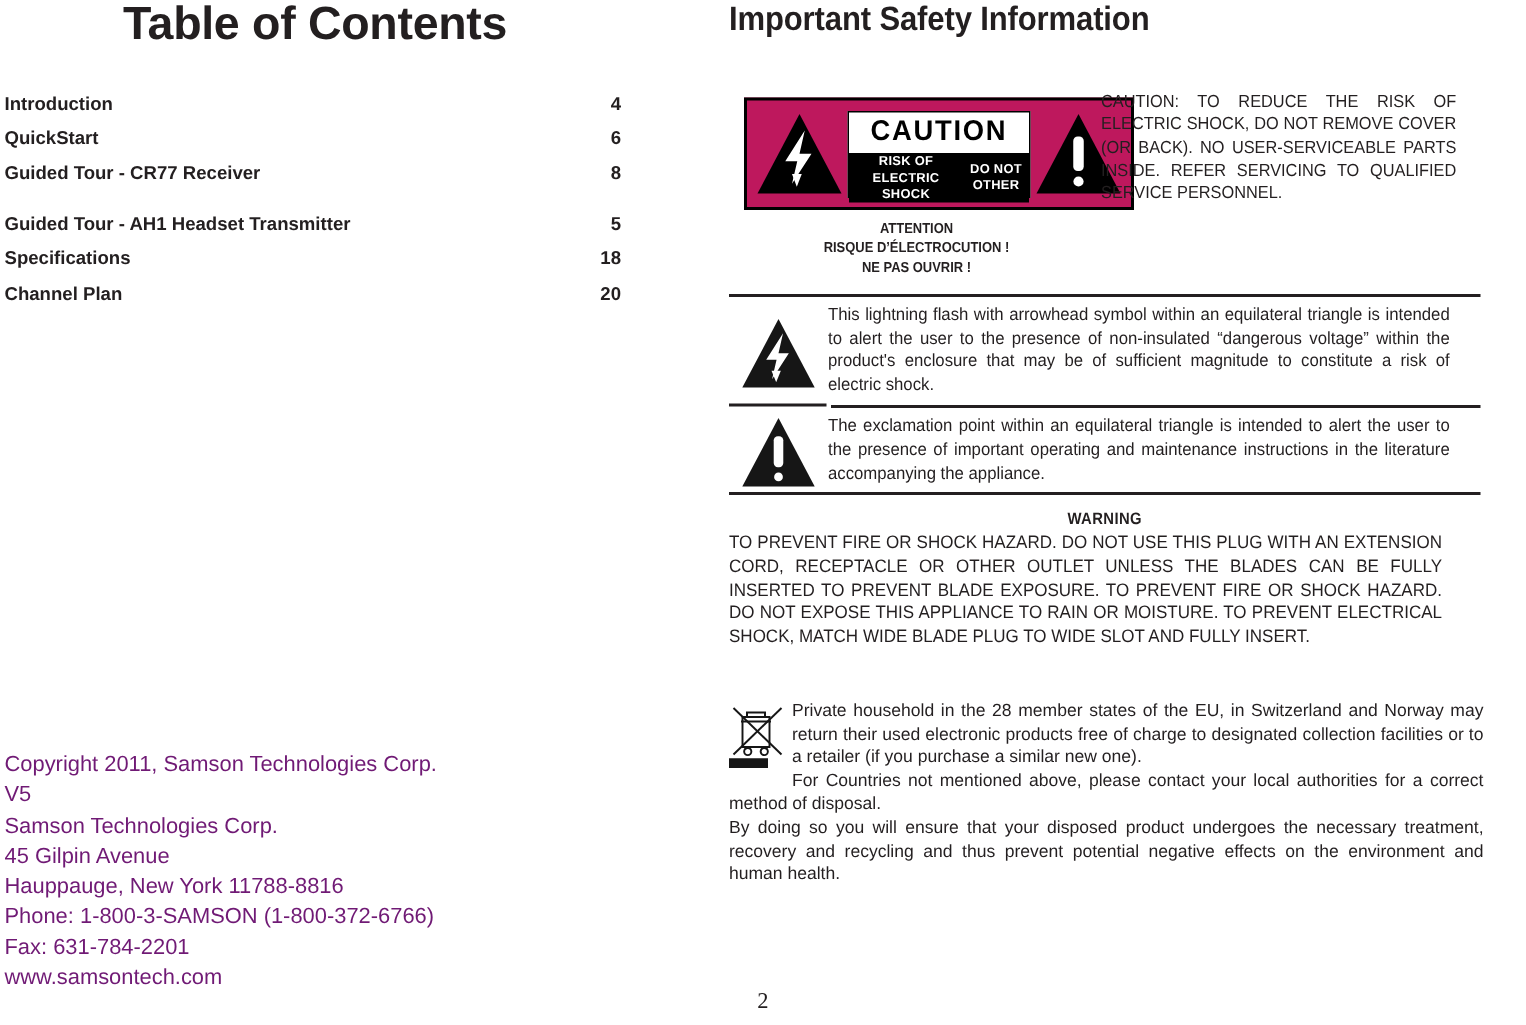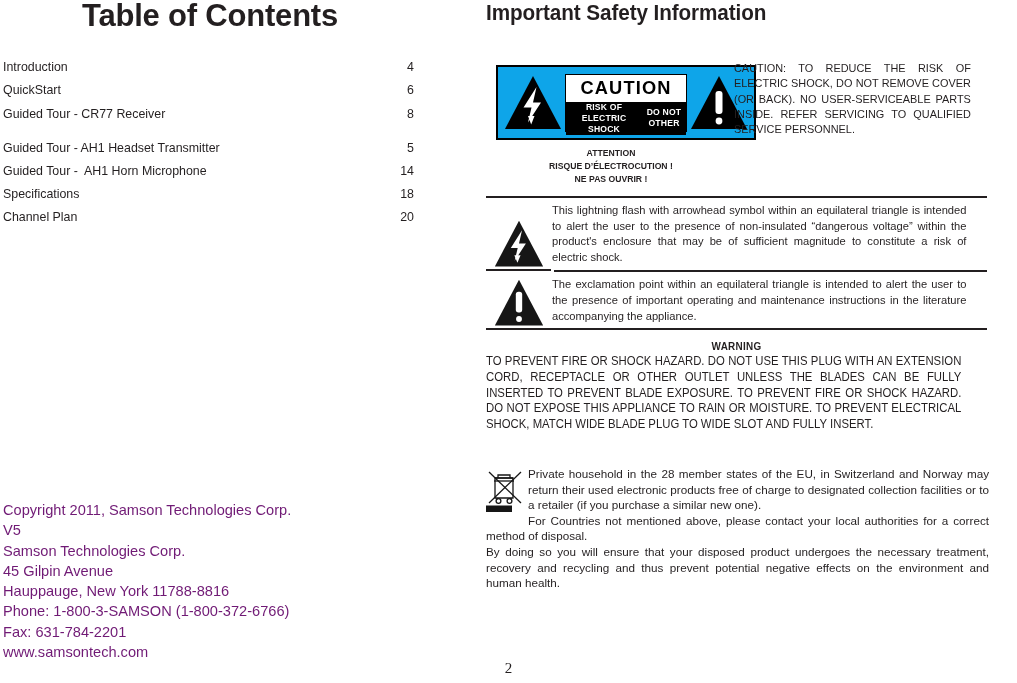--- a/index.html
+++ b/index.html
@@ -39,23 +39,23 @@
 
   .toc-list {
     position: absolute;
     left: 3px;
     top: 61px;
     width: 411px;
   }
   .toc-row {
     display: flex;
     justify-content: space-between;
-    align-items: flex-start;
+    align-items: flex-end;
     font-size: 12.4px;
-    font-weight: normal;
+    font-weight: bold;
     line-height: 1;
     height: 14px;
     margin-bottom: 9.3px;
     color: #231f20;
   }
   .toc-row.gap { margin-bottom: 20px; }
   .toc-label { white-space: pre; }
   .toc-page { }
 
   .copyright {
@@ -93,21 +93,21 @@
 
   
   .caution-emblem {
     position: absolute;
     left: 11px;
     top: 65px;
     width: 260px;
     height: 75px;
     border: 2px solid #000;
     box-sizing: border-box;
-    background: #0ea5e9;
+    background: #be185d;
   }
   .emblem-inner {
     position: absolute;
     inset: 4px 5px 4px 5px;
     display: flex;
     align-items: center;
     justify-content: space-between;
   }
   .tri {
     width: 60px;
@@ -207,21 +207,21 @@
   .rule-split .seg-a {
     position: absolute; left: 0; top: 0;
     width: 65px; border-top: 2.3px solid #231f20;
   }
   .rule-split .seg-b {
     position: absolute; left: 68px; top: 1px;
     width: 433px; border-top: 2.3px solid #231f20;
   }
   .sym-row {
     display: flex;
-    align-items: flex-end;
+    align-items: center;
   }
   .sym-icon-cell {
     flex: 0 0 66px;
     display: flex;
     justify-content: center;
     align-items: center;
     padding-top: 4px;
   }
   .sym-text {
     flex: 1 1 auto;
@@ -318,24 +318,20 @@
       <span class="toc-label">QuickStart</span>
       <span class="toc-page">6</span>
     </div>
     <div class="toc-row gap">
       <span class="toc-label">Guided Tour - CR77 Receiver</span>
       <span class="toc-page">8</span>
     </div>
     <div class="toc-row">
       <span class="toc-label">Guided Tour - AH1 Headset Transmitter</span>
       <span class="toc-page">5</span>
-    </div>
-    <div class="toc-row">
-      <span class="toc-label">Guided Tour -  AH1 Horn Microphone</span>
-      <span class="toc-page">14</span>
     </div>
     <div class="toc-row">
       <span class="toc-label">Specifications</span>
       <span class="toc-page">18</span>
     </div>
     <div class="toc-row">
       <span class="toc-label">Channel Plan</span>
       <span class="toc-page">20</span>
     </div>
   </div>

